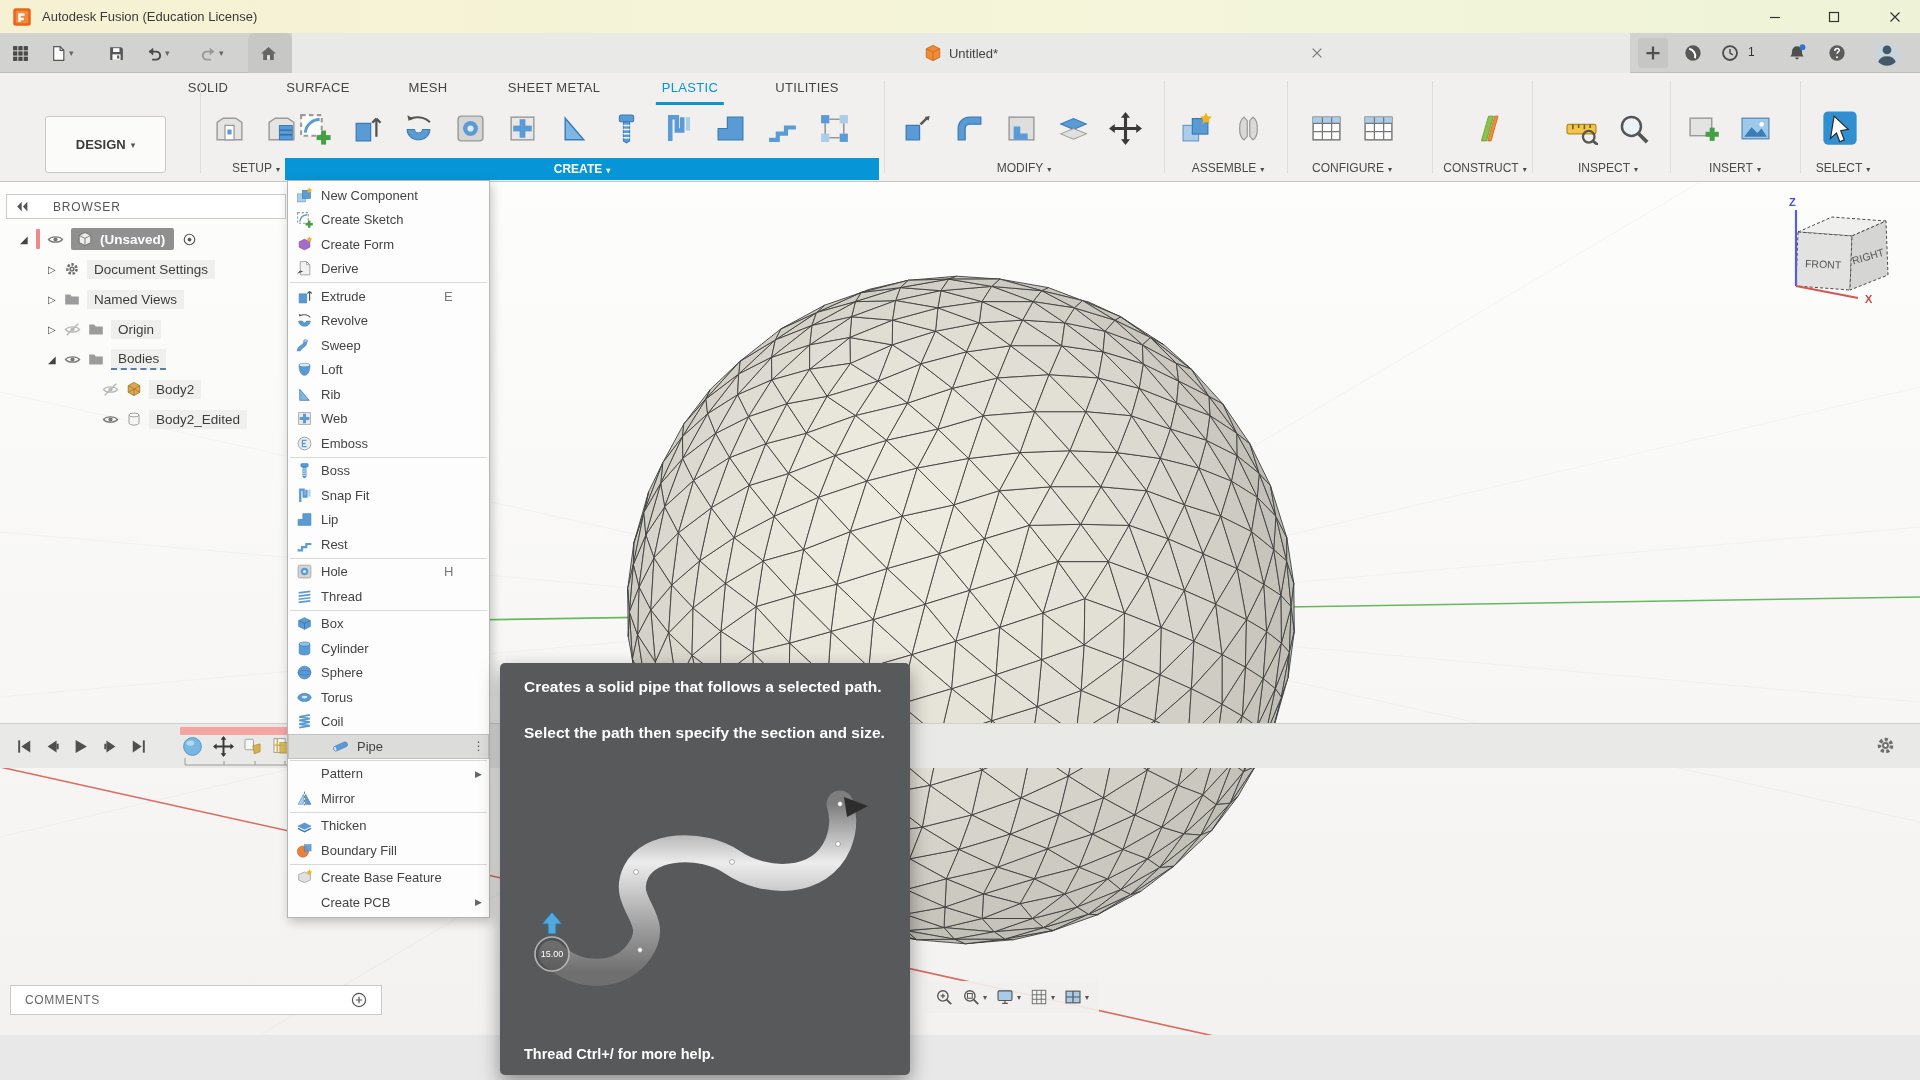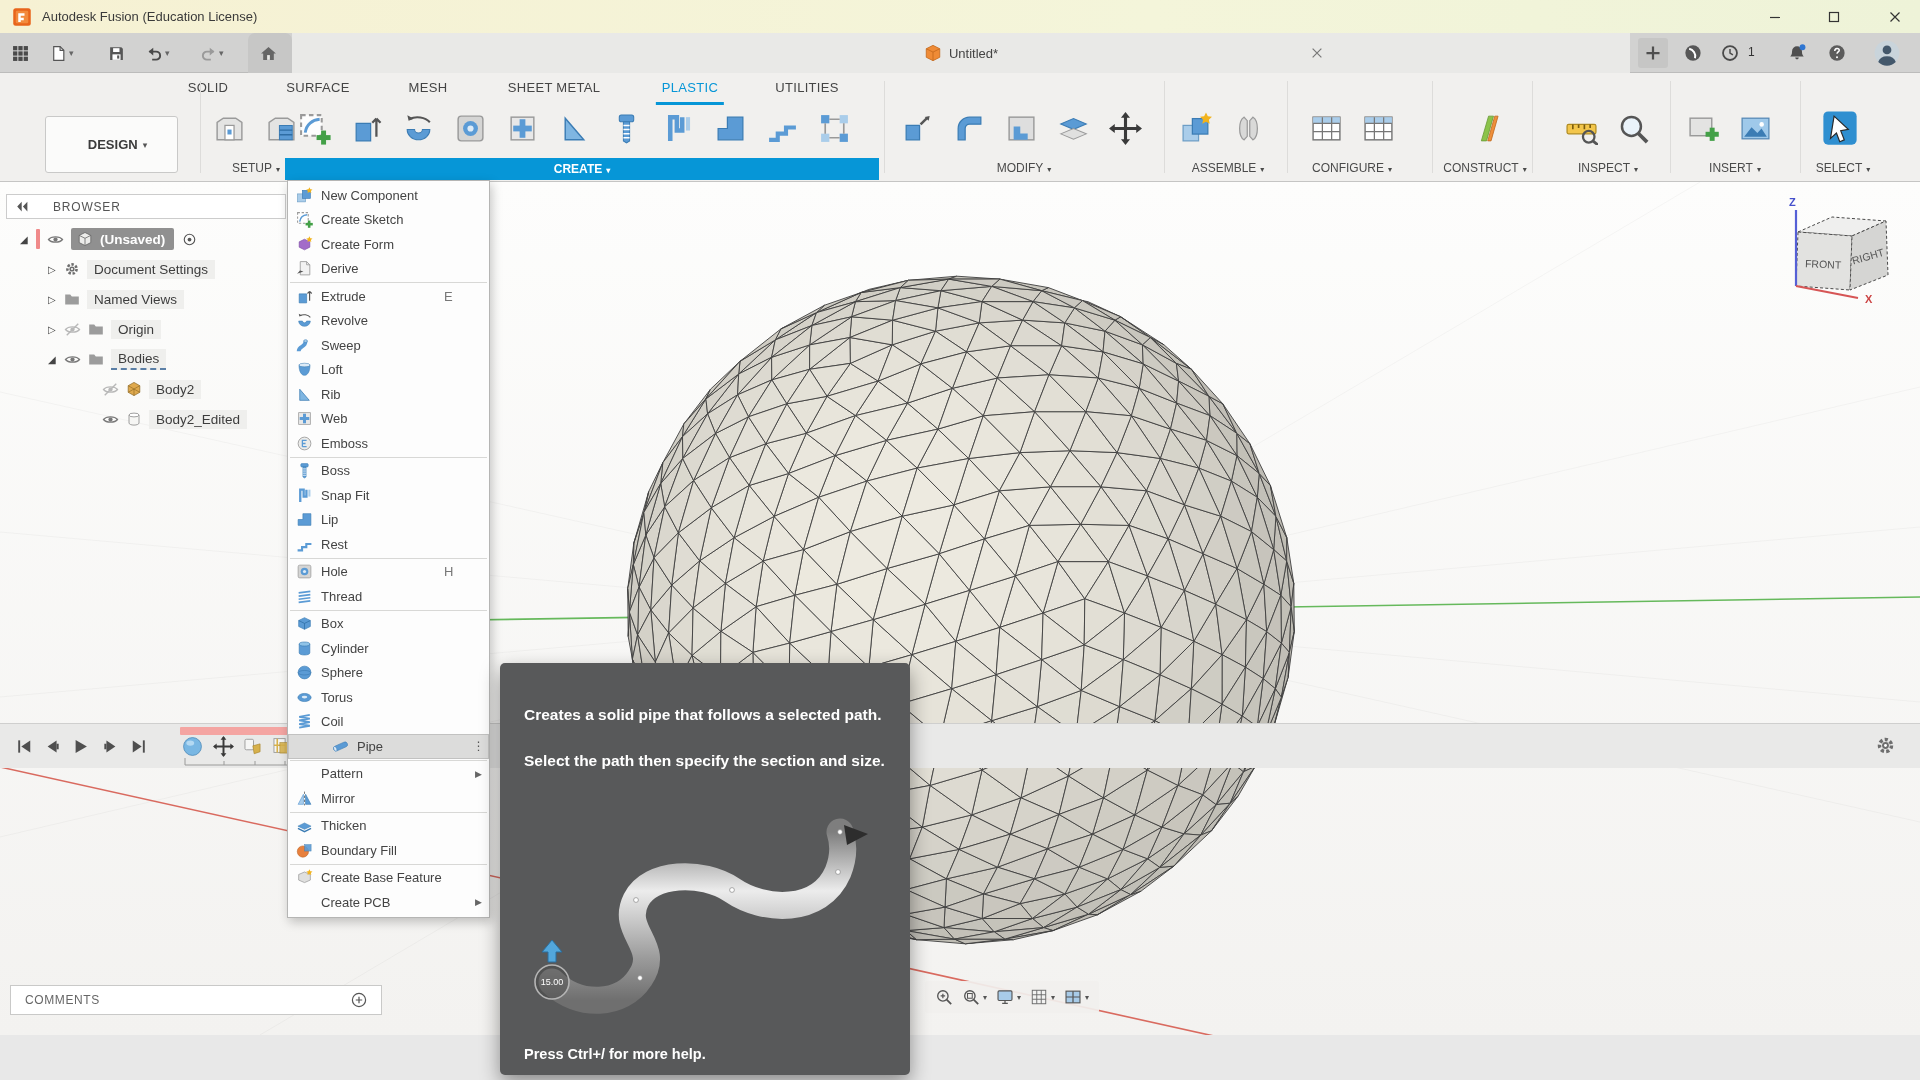--- a/index.html
+++ b/index.html
@@ -24,21 +24,21 @@
   .tabclose{position:absolute;left:1310px;top:12px;width:16px;height:16px;}
   .hdr-btn{position:absolute;top:5px;width:30px;height:30px;display:flex;align-items:center;justify-content:center;}
   .badge{position:absolute;left:1748px;top:12px;font-size:12px;color:#333;}
   .plus-bg{background:#c6c6c5;border-radius:3px;}
   
   .ribbon{position:absolute;left:0;top:73px;width:100%;height:109px;background:#f1f0ee;border-bottom:1px solid #c5c5c4;box-sizing:border-box;}
   .rtab{position:absolute;top:0;height:30px;line-height:30px;transform:translateX(-50%);font-size:13px;color:#454545;letter-spacing:.3px;cursor:pointer;}
   .rtab.active{color:#0696d7;}
   .rtab.active::after{content:"";position:absolute;left:-6px;right:-6px;bottom:-2px;height:3px;background:#0696d7;}
   .design-box{position:absolute;left:45px;top:43px;width:119px;height:55px;background:#fbfbfa;border:1px solid #c9c9c8;border-radius:3px;
-    display:flex;align-items:center;justify-content:center;gap:5px;font-size:13px;font-weight:bold;color:#3c3c3c;padding-left:12px;}
+    display:flex;align-items:center;justify-content:center;gap:5px;font-size:13px;font-weight:bold;color:#3c3c3c;}
   .design-box .caret{font-size:9px;color:#555;font-weight:normal;}
   .rgroup{position:absolute;top:36px;display:flex;gap:14px;}
   .ricon{width:38px;height:38px;display:flex;align-items:center;justify-content:center;border-radius:2px;}
   .glabel{position:absolute;top:85px;height:21px;line-height:21px;transform:translateX(-50%);font-size:12px;color:#4a4a4a;white-space:nowrap;}
   .glabel .caret,.create-bar .caret{font-size:8px;margin-left:4px;}
   .create-bar{position:absolute;left:285px;top:85px;width:594px;height:22px;background:#0696d7;color:#fff;
     text-align:center;font-size:12px;font-weight:bold;line-height:22px;}
   .rsep{position:absolute;top:8px;height:92px;width:1px;background:#dddcda;}
   
   .canvas{position:absolute;left:0;top:182px;width:1920px;height:853px;background:linear-gradient(#fdfdfc,#f3f2f0);}
@@ -78,21 +78,21 @@
   .mi{height:24.5px;display:flex;align-items:center;padding:0 4px 0 8px;font-size:13px;color:#444;cursor:pointer;}
   .mi .ic{width:17px;height:17px;margin-right:8px;flex:none;}
   .mi .lbl{flex:1;white-space:nowrap;}
   .mi .sc{width:28px;color:#777;flex:none;}
   .mi .more{width:13px;color:#555;text-align:center;flex:none;font-size:12px;}
   .mi .sub{width:13px;color:#666;text-align:center;flex:none;font-size:9px;}
   .mi.hl{background:#dcdcdb;box-shadow:inset 0 0 0 1px #c2c2c1;padding-left:44px;}
   .msep{height:1px;background:#d8d8d6;margin:1px 2px;}
   
   .tooltip{position:absolute;left:500px;top:663px;width:410px;height:412px;background:#58595a;border-radius:5px;
-    box-shadow:0 8px 20px rgba(0,0,0,.4);z-index:50;color:#fff;padding:43px 24px 14px;box-sizing:border-box;}
+    box-shadow:0 8px 20px rgba(0,0,0,.4);z-index:50;color:#fff;padding:15px 24px 14px;box-sizing:border-box;}
   .tt-line{font-size:15.5px;font-weight:bold;margin:0 0 28px;}
   .tt-line2{margin-bottom:6px;}
   .tt-footer{position:absolute;left:24px;bottom:13px;font-size:14.5px;font-weight:bold;margin:0;}
 </style>
 </head>
 <body>
 
 <div id="app">
 
   <header class="titlebar">
@@ -1736,16 +1736,16 @@
             <circle cx="208" cy="114" r="2.4"></circle>
             <circle cx="314" cy="96" r="2.4"></circle>
             <circle cx="316" cy="56" r="2.4"></circle>
           </g>
           <path d="M320 49l24 9-21 11z" fill="#2d2d2d"></path>
           <circle cx="28" cy="206" r="17" fill="rgba(70,70,70,.45)" stroke="#b5b5b5" stroke-width="1.6"></circle>
           <path d="M28 164l10 12h-6v10h-8v-10h-6z" fill="#52a7dc" stroke="#2b6f9e"></path>
           <text x="28" y="209" font-size="9" fill="#fff" text-anchor="middle">15.00</text>
         </svg>
       </div>
-    <p class="tt-footer">Press Ctrl+/ for more help.</p>
+    <p class="tt-footer">Thread Ctrl+/ for more help.</p>
   </div>
 
 </div>
 
 </body></html>

